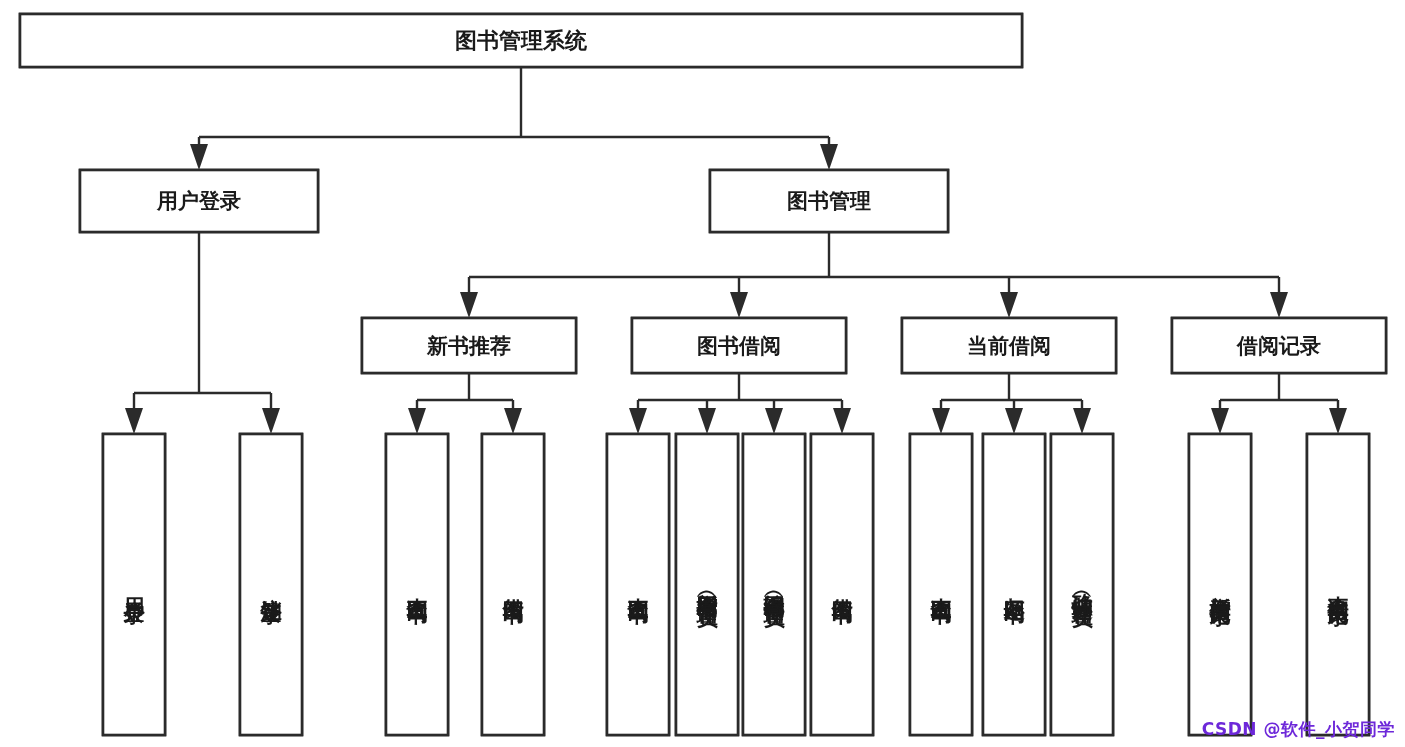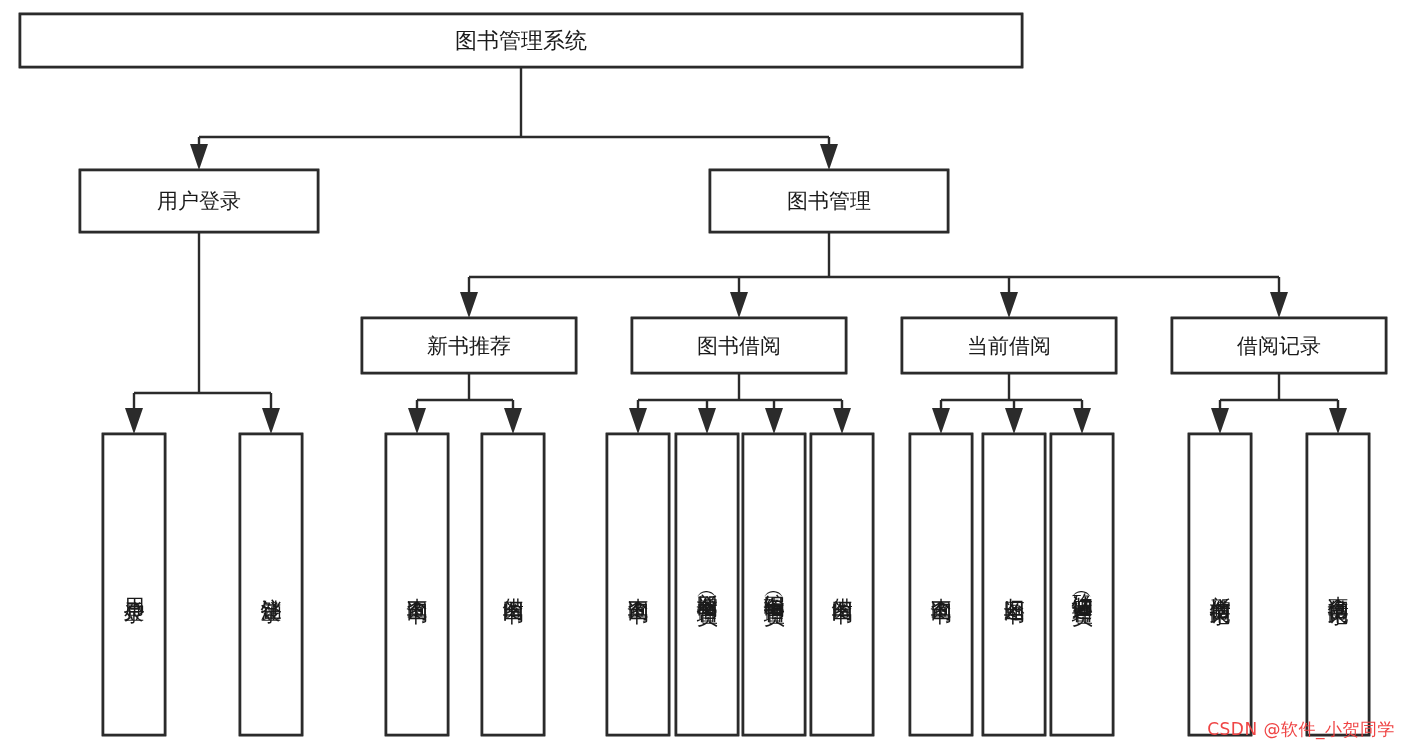--- a/index.html
+++ b/index.html
@@ -12,20 +12,21 @@
     height: 747px;
     font-family: "Liberation Sans", "DejaVu Sans", sans-serif;
     position: relative;
     overflow: hidden;
   }
   #diagram-root {
     position: absolute;
     left: 0; top: 0;
     width: 1405px;
     height: 747px;
+    font-weight: bold;
   }
   .node-box {
     fill: #ffffff;
     stroke: #2b2b2b;
     stroke-width: 2.6;
   }
   .conn {
     stroke: #2b2b2b;
     stroke-width: 2.4;
     fill: none;
@@ -66,21 +67,21 @@
     letter-spacing: 2px;
     white-space: nowrap;
     text-align: center;
   }
   #watermark {
     position: absolute;
     right: 10px;
     bottom: 6px;
     font-family: "DejaVu Sans", "Liberation Sans", sans-serif;
     font-size: 17px;
-    color: #ef4444;
+    color: #6d28d9;
     white-space: nowrap;
     letter-spacing: 0.5px;
   }
 </style>
 </head>
 <body>
 
 <div id="diagram-root">
 
   <svg id="diagram-svg" width="1405" height="747" viewBox="0 0 1405 747" xmlns="http://www.w3.org/2000/svg">

